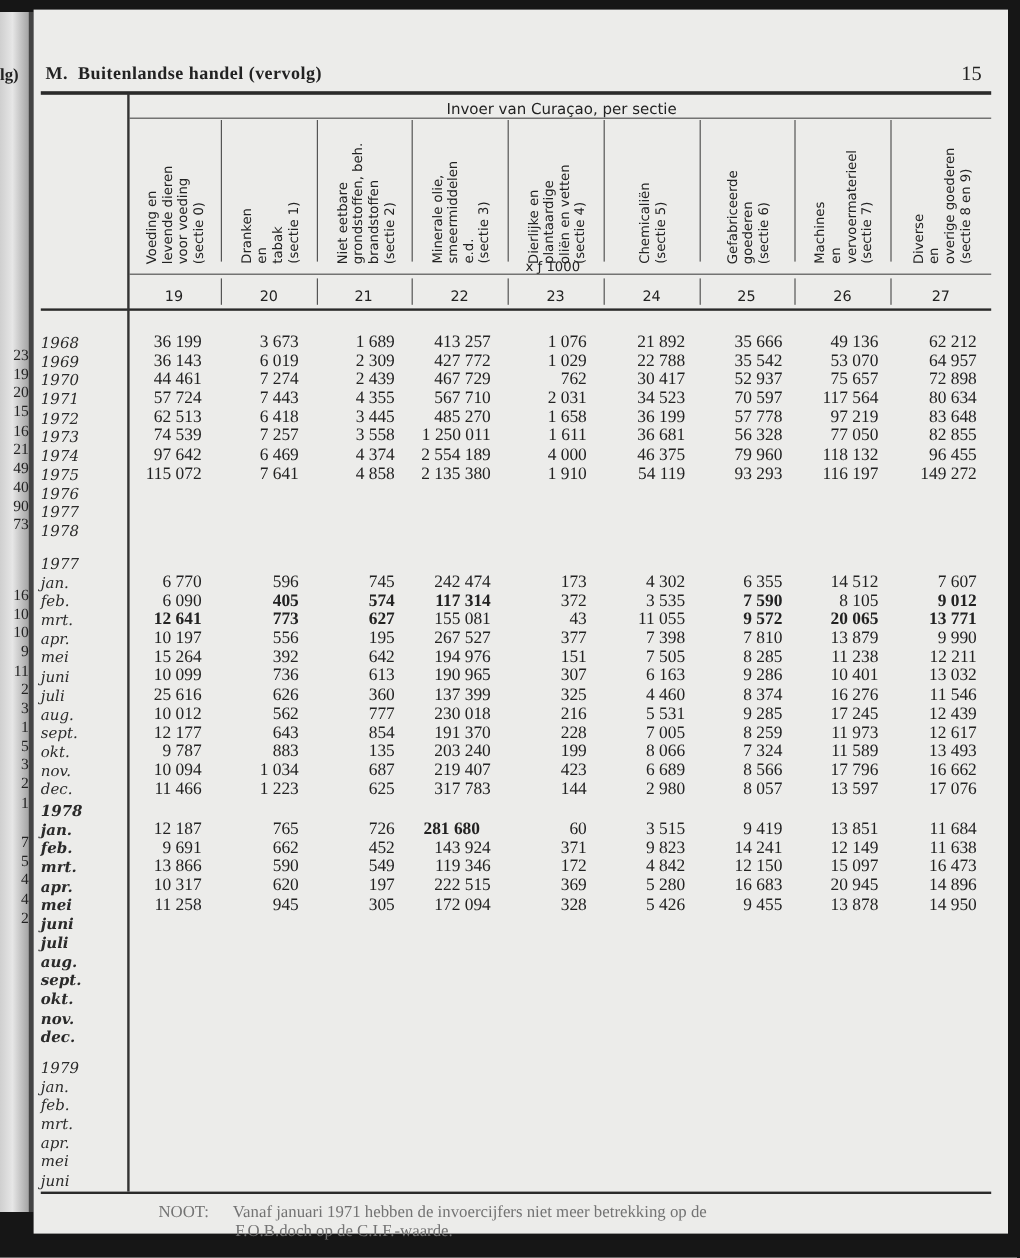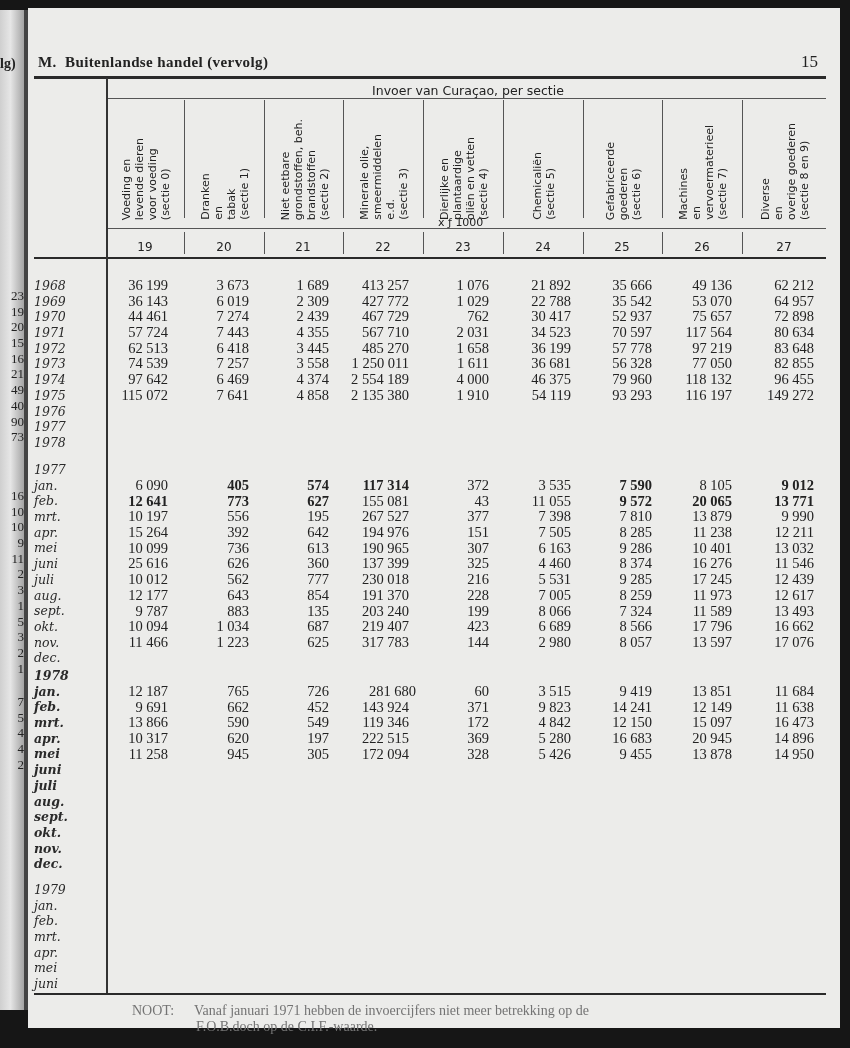--- a/index.html
+++ b/index.html
@@ -360,20 +360,31 @@
         <span class="cell" style="right: 431px;">2 135 380</span>
         <span class="cell" style="right: 351px;">1 910</span>
         <span class="cell" style="right: 269px;">54 119</span>
         <span class="cell" style="right: 188px;">93 293</span>
         <span class="cell" style="right: 108px;">116 197</span>
         <span class="cell" style="right: 26px;">149 272</span>
       </div>
     </div>
   <div class="datablock" id="data1977" style="left: 0px; top: 470px; width: 812px;">
       <div class="row">
+        <span class="cell" style="right: 672px;">6 770</span>
+        <span class="cell" style="right: 591px;">596</span>
+        <span class="cell" style="right: 511px;">745</span>
+        <span class="cell" style="right: 431px;">242 474</span>
+        <span class="cell" style="right: 351px;">173</span>
+        <span class="cell" style="right: 269px;">4 302</span>
+        <span class="cell" style="right: 188px;">6 355</span>
+        <span class="cell" style="right: 108px;">14 512</span>
+        <span class="cell" style="right: 26px;">7 607</span>
+      </div>
+      <div class="row">
         <span class="cell" style="right: 672px;">6 090</span>
         <span class="cell b" style="right: 591px;">405</span>
         <span class="cell b" style="right: 511px;">574</span>
         <span class="cell b" style="right: 431px;">117 314</span>
         <span class="cell" style="right: 351px;">372</span>
         <span class="cell" style="right: 269px;">3 535</span>
         <span class="cell b" style="right: 188px;">7 590</span>
         <span class="cell" style="right: 108px;">8 105</span>
         <span class="cell b" style="right: 26px;">9 012</span>
       </div>
@@ -486,21 +497,21 @@
         <span class="cell" style="right: 188px;">8 057</span>
         <span class="cell" style="right: 108px;">13 597</span>
         <span class="cell" style="right: 26px;">17 076</span>
       </div>
     </div>
   <div class="datablock" id="data1978" style="left: 0px; top: 676px; width: 812px;">
       <div class="row">
         <span class="cell" style="right: 672px;">12 187</span>
         <span class="cell" style="right: 591px;">765</span>
         <span class="cell" style="right: 511px;">726</span>
-        <span class="cell" style="right: 424px;">281 680</span>
+        <span class="cell" style="right: 440px; font-weight: bold;">281 680</span>
         <span class="cell" style="right: 351px;">60</span>
         <span class="cell" style="right: 269px;">3 515</span>
         <span class="cell" style="right: 188px;">9 419</span>
         <span class="cell" style="right: 108px;">13 851</span>
         <span class="cell" style="right: 26px;">11 684</span>
       </div>
       <div class="row">
         <span class="cell" style="right: 672px;">9 691</span>
         <span class="cell" style="right: 591px;">662</span>
         <span class="cell" style="right: 511px;">452</span>

